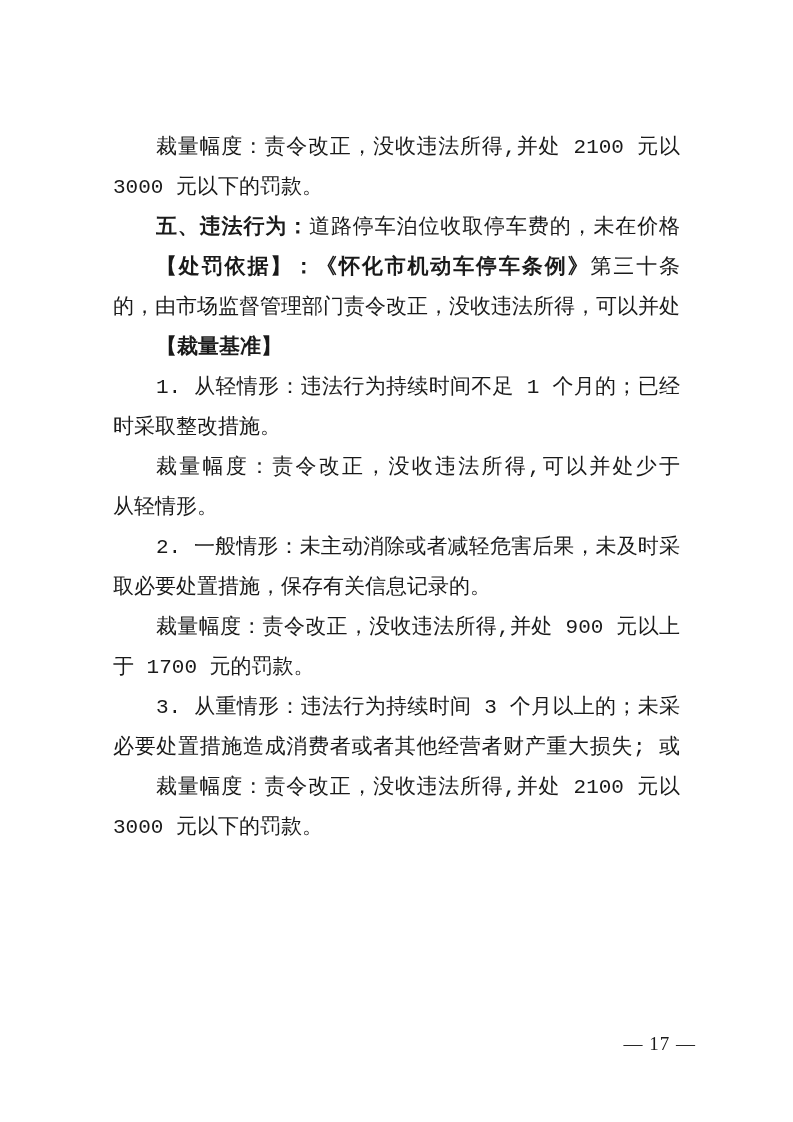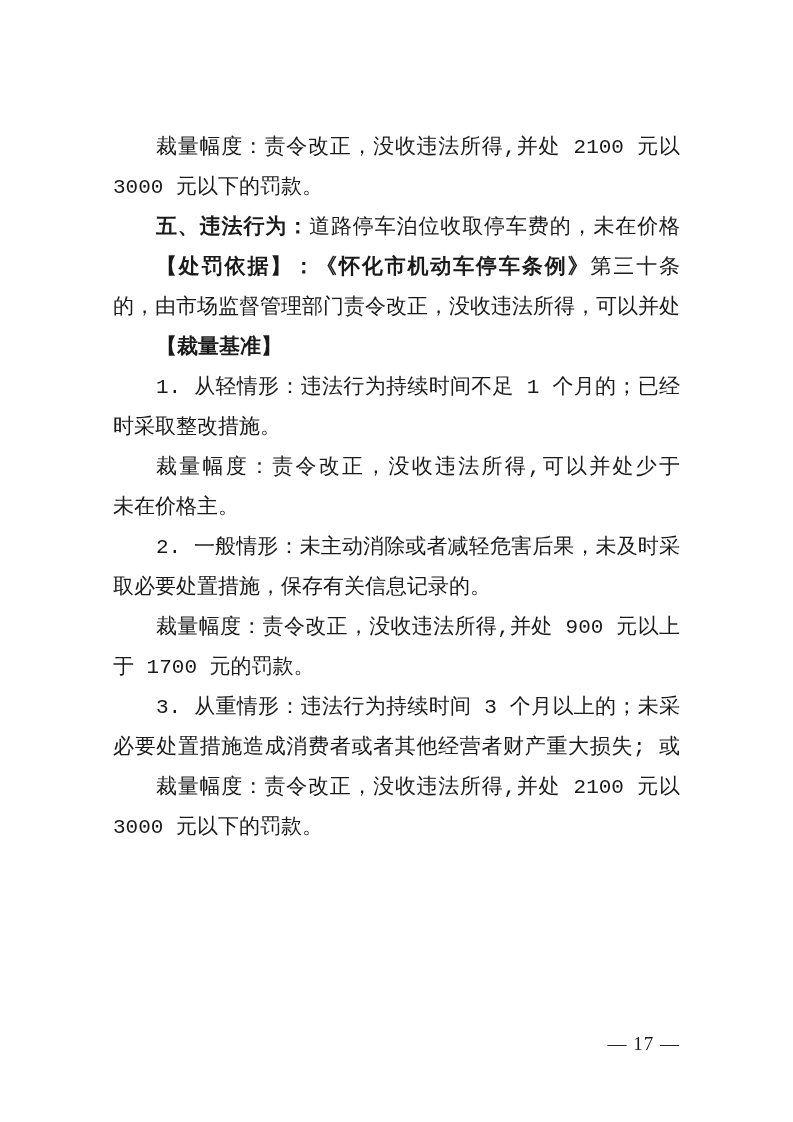--- a/index.html
+++ b/index.html
@@ -39,42 +39,42 @@
   .line.indent {
     padding-left: 43px;
     box-sizing: border-box;
   }
   .bold {
     font-weight: 700;
   }
   .page-number {
     position: absolute;
     top: 1030px;
-    right: 113px;
+    right: 97px;
     height: 28px;
     line-height: 28px;
     font-size: 19px;
     letter-spacing: 1px;
   }
 </style>
 </head>
 <body style="background: rgb(255, 255, 255); color: rgb(26, 26, 26);">
 
 <div class="page">
   <div class="content">
       <div class="line indent justify"><span>裁量幅度：责令改正，没收违法所得,并处 2100 元以上</span></div>
       <div class="line"><span>3000 元以下的罚款。</span></div>
       <div class="line indent justify"><span class="bold">五、违法行为：</span><span>道路停车泊位收取停车费的，未在价格主</span></div>
       <div class="line indent justify"><span class="bold">【处罚依据】：《怀化市机动车停车条例》</span><span>第三十条　停</span></div>
       <div class="line justify"><span>的，由市场监督管理部门责令改正，没收违法所得，可以并处</span></div>
       <div class="line indent"><span class="bold">【裁量基准】</span></div>
       <div class="line indent justify"><span>1. 从轻情形：违法行为持续时间不足 1 个月的；已经及</span></div>
       <div class="line"><span>时采取整改措施。</span></div>
       <div class="line indent justify"><span>裁量幅度：责令改正，没收违法所得,可以并处少于 900</span></div>
-      <div class="line"><span>未在价格主。</span></div>
+      <div class="line"><span>从轻情形。</span></div>
       <div class="line indent justify"><span>2. 一般情形：未主动消除或者减轻危害后果，未及时采</span></div>
       <div class="line"><span>取必要处置措施，保存有关信息记录的。</span></div>
       <div class="line indent justify"><span>裁量幅度：责令改正，没收违法所得,并处 900 元以上少</span></div>
       <div class="line"><span>于 1700 元的罚款。</span></div>
       <div class="line indent justify"><span>3. 从重情形：违法行为持续时间 3 个月以上的；未采取</span></div>
       <div class="line justify"><span>必要处置措施造成消费者或者其他经营者财产重大损失; 或者</span></div>
       <div class="line indent justify"><span>裁量幅度：责令改正，没收违法所得,并处 2100 元以上</span></div>
       <div class="line"><span>3000 元以下的罚款。</span></div>
     </div>
   <div class="page-number">— 17 —</div>

